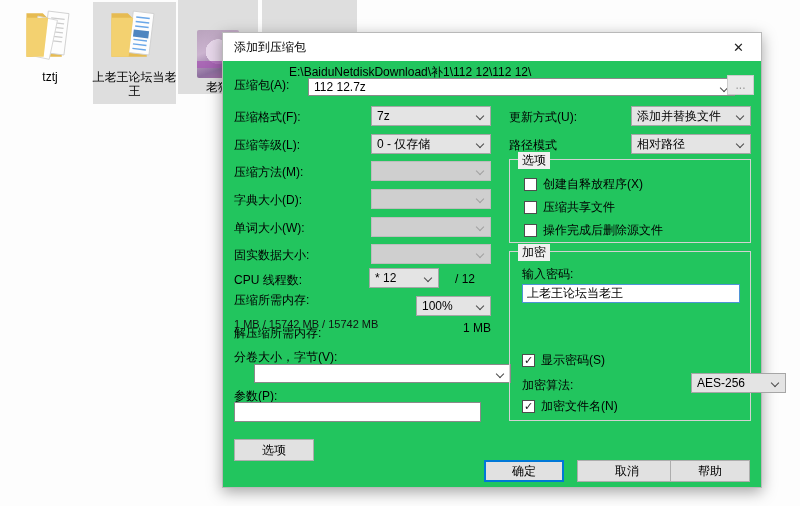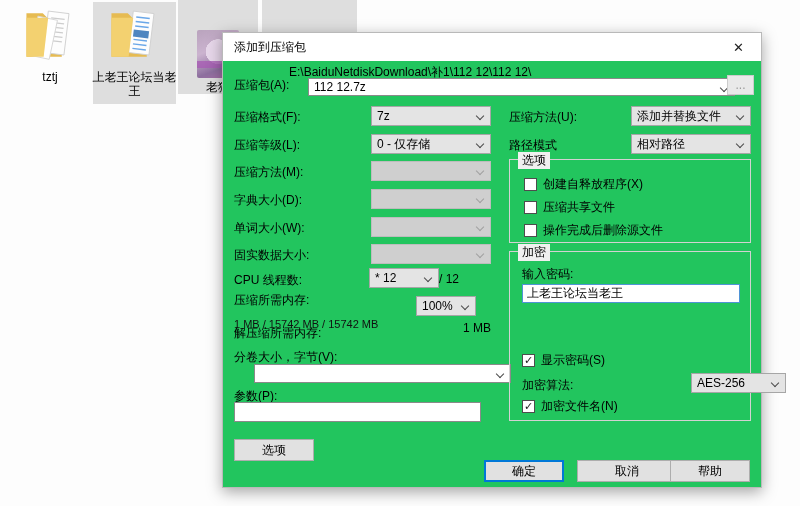--- a/index.html
+++ b/index.html
@@ -165,46 +165,46 @@
   <div class="combo disabled" style="left:148px; top:211px; width:120px;">
     <span class="val"></span>
     <span class="chev"></span>
   </div>
 
   <span class="lbl" style="left:11px; top:239px;">CPU 线程数:</span>
   <div class="combo" style="left:146px; top:235px; width:70px;">
     <span class="val">* 12</span>
     <span class="chev"></span>
   </div>
-  <span class="lbl" style="left:216px; top:239px;">/ 12</span>
+  <span class="lbl" style="left:232px; top:239px;">/ 12</span>
 
   <span class="lbl" style="left:11px; top:259px;">压缩所需内存:</span>
   <span class="lbl small" style="left:11px; top:273px;margin-top:12px;">1 MB / 15742 MB / 15742 MB</span>
-  <div class="combo" style="left:193px; top:263px; width:60px;">
+  <div class="combo" style="left:193px; top:263px; width:75px;">
     <span class="val">100%</span>
     <span class="chev"></span>
   </div>
 
   <span class="lbl" style="left:11px; top:292px;">解压缩所需内存:</span>
   <span class="lbl" style="left:200px; top:288px; width:68px; text-align:right;">1 MB</span>
 
   <span class="lbl" style="left:11px; top:316px;">分卷大小，字节(V):</span>
   <div class="combo white" style="left:11px; top:331px; width:257px; height:19px;">
     <span class="val"></span>
     <span class="chev"></span>
   </div>
 
   <span class="lbl" style="left:11px; top:355px;">参数(P):</span>
   <div class="textinput" style="left:11px; top:369px; width:247px; height:20px;">
     <span></span>
   </div>
 
   <div class="btn" style="left:11px; top:406px; width:80px;">选项</div>
 
-  <span class="lbl" style="left:286px; top:76px;">压缩方法(U):</span>
+  <span class="lbl" style="left:286px; top:76px;">更新方式(U):</span>
   <div class="combo" style="left:408px; top:73px; width:120px;">
     <span class="val">添加并替换文件</span>
     <span class="chev"></span>
   </div>
 
   <span class="lbl" style="left:286px; top:104px;">路径模式</span>
   <div class="combo" style="left:408px; top:101px; width:120px;">
     <span class="val">相对路径</span>
     <span class="chev"></span>
   </div>

